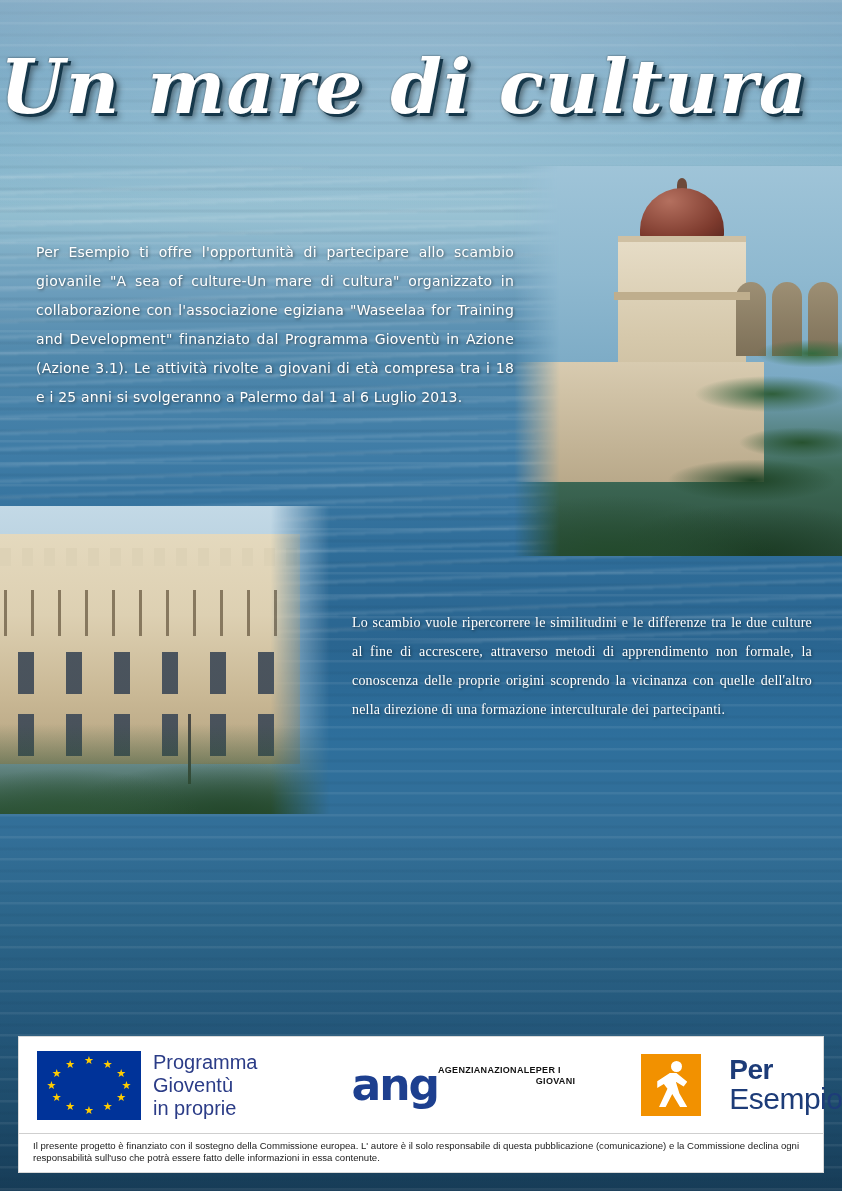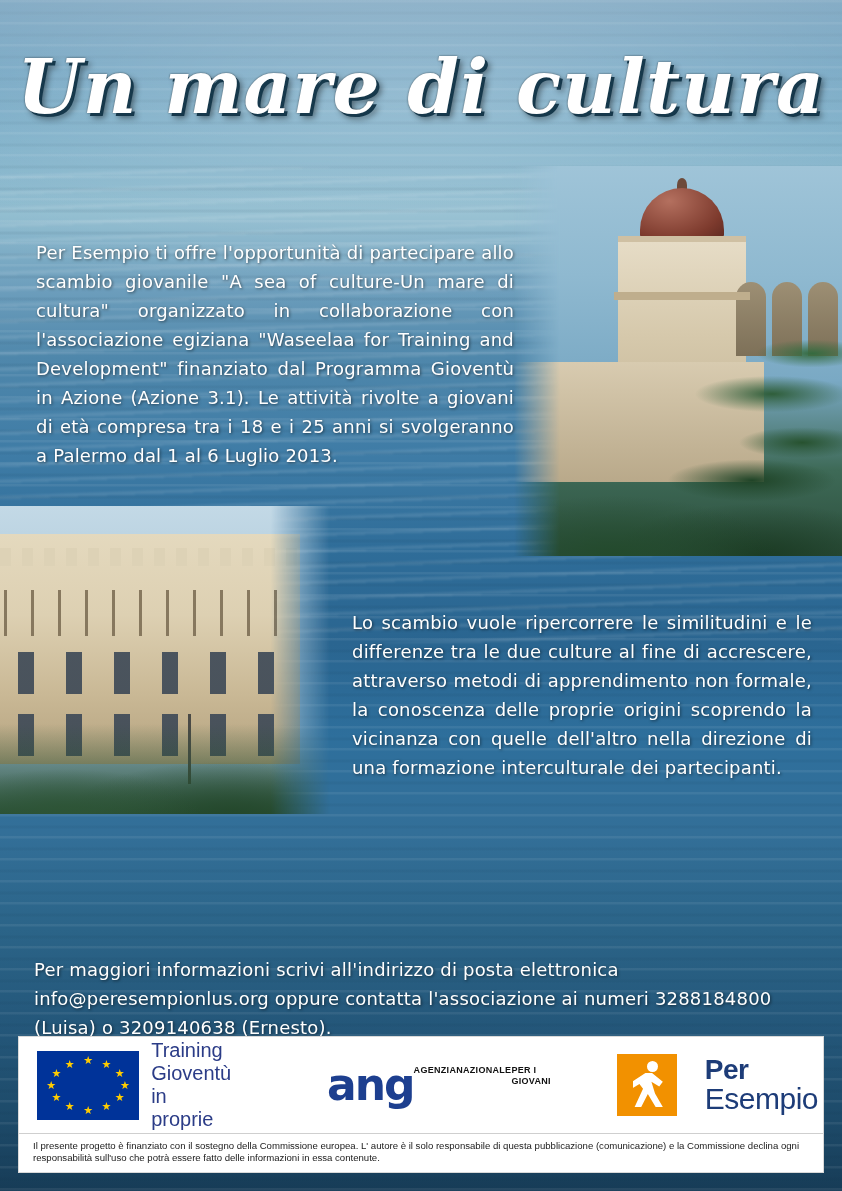--- a/index.html
+++ b/index.html
@@ -74,21 +74,21 @@
     background: linear-gradient(180deg, rgba(255,255,255,.35), rgba(255,255,255,0));
     pointer-events:none;
   }
 
   
   .title {
     position: absolute;
     top: 44px;
     left: 0;
     width: 100%;
-    text-align: center;
+    text-align: left;
     font-family: "DejaVu Serif", serif;
     font-style: italic;
     font-weight: bold;
     font-size: 74px;
     letter-spacing: 1px;
     color: #ffffff;
     text-shadow:
       3px 3px 0 #16384b,
       5px 5px 6px rgba(0,0,0,.45),
       0 0 2px rgba(0,0,0,.6);
@@ -195,28 +195,28 @@
   }
   #photo-palace .lamp {
     position:absolute; left: 188px; top: 208px; width: 3px; height: 70px; background:#4a4a46;
   }
 
   
   .body-text {
     position: absolute;
     color: #ffffff;
     font-family: "DejaVu Sans", sans-serif;
-    font-size: 18px;
+    font-size: 14px;
     line-height: 29px;
     letter-spacing: .2px;
     text-align: justify;
     text-shadow: 1px 1px 3px rgba(0,0,0,.55);
   }
   #para1 { left: 36px; top: 238px; width: 478px; }
-  #para2 { left: 352px; top: 608px; width: 460px; }
+  #para2 { left: 352px; top: 608px; width: 460px; font-family: Liberation Serif, serif; }
   #para3 { left: 40px; top: 855px; width: 770px; text-align: left; }
   #para4 { left: 34px; top: 955px; width: 790px; text-align: left; }
 
   
   #footer {
     position: absolute;
     left: 18px;
     bottom: 18px;
     width: 806px;
     height: 137px;
@@ -352,42 +352,41 @@
       <div class="winrow w1"></div>
       <div class="winrow w2"></div>
     </div>
     <div class="lamp"></div>
     <div class="greenery"></div>
   </div>
 
   <p class="body-text" id="para2">Lo scambio vuole ripercorrere le similitudini e le differenze tra le due culture al fine di accrescere, attraverso metodi di apprendimento non formale, la conoscenza delle proprie origini scoprendo la vicinanza con quelle dell'altro nella direzione di una formazione interculturale dei partecipanti.</p>
 
 
-  <p class="body-text" id="para4">Per maggiori informazioni scrivi all'indirizzo di posta elettronica info@peresempionlus.org oppure contatta l'associazione ai numeri 3288184800 (Luisa) o 3209140638 (Ernesto).</p>
 
   <div id="footer">
     <div id="logos">
 
       <div class="logo-block" id="logo-eu">
         <div class="eu-flag">
           <span class="star" style="left:50%;top:14%">★</span>
           <span class="star" style="left:68%;top:19%">★</span>
           <span class="star" style="left:81%;top:33%">★</span>
           <span class="star" style="left:86%;top:50%">★</span>
           <span class="star" style="left:81%;top:67%">★</span>
           <span class="star" style="left:68%;top:81%">★</span>
           <span class="star" style="left:50%;top:86%">★</span>
           <span class="star" style="left:32%;top:81%">★</span>
           <span class="star" style="left:19%;top:67%">★</span>
           <span class="star" style="left:14%;top:50%">★</span>
           <span class="star" style="left:19%;top:33%">★</span>
           <span class="star" style="left:32%;top:19%">★</span>
         </div>
         <div class="prog-text">
-          <div>Training</div>
+          <div>Programma</div>
           <div>Gioventù</div>
           <div>in proprie</div>
         </div>
       </div>
 
       <div class="logo-block" id="logo-ang">
         <div class="ang-word">ang</div>
         <div class="ang-sub">AGENZIA</div>
         <div class="ang-sub">NAZIONALE</div>
         <div class="ang-sub">PER I GIOVANI</div>

